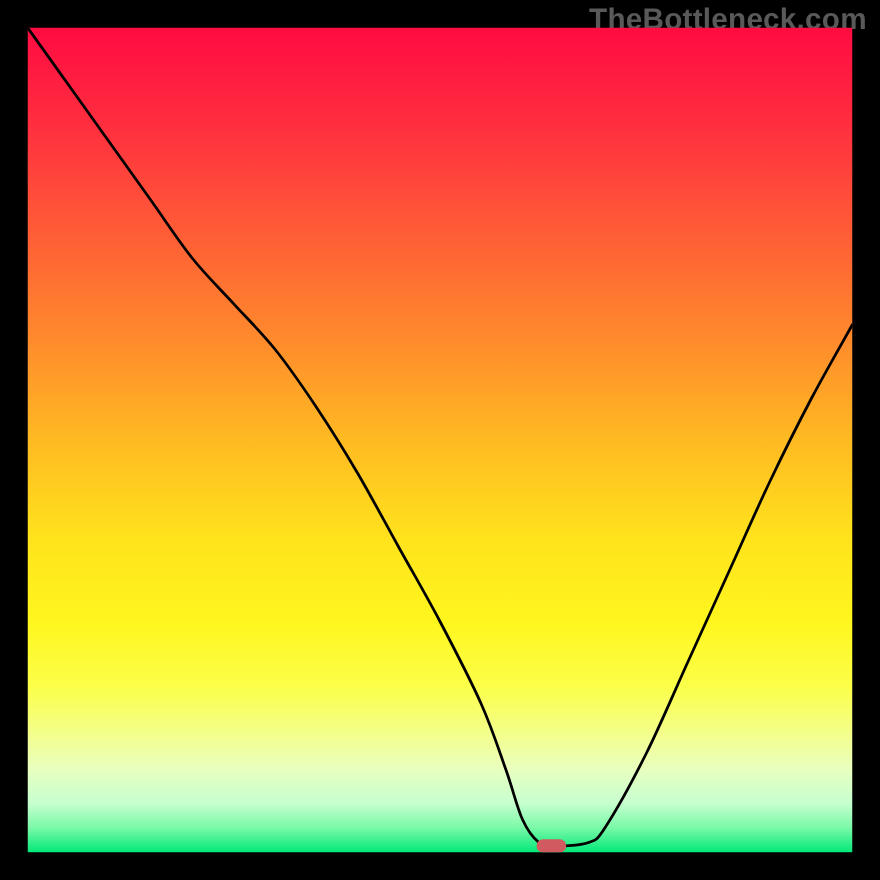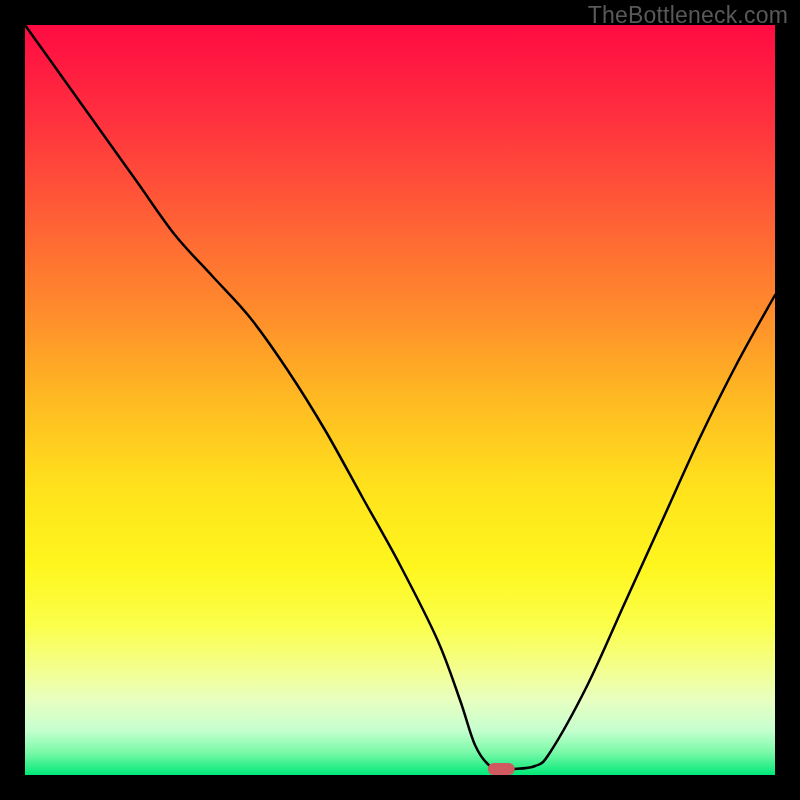--- a/index.html
+++ b/index.html
@@ -21,22 +21,22 @@
     left: 25px;
     top: 25px;
     width: 750px;
     height: 750px;
   }
   .watermark {
     position: absolute;
     top: 2px;
     right: 12px;
     color: #595959;
-    font-size: 23px;
-    font-weight: normal;
+    font-size: 27px;
+    font-weight: bold;
     letter-spacing: 0.2px;
   }
   svg {
     display: block;
   }
 </style>
 </head>
 <body>
 
 <div class="chart-container">

